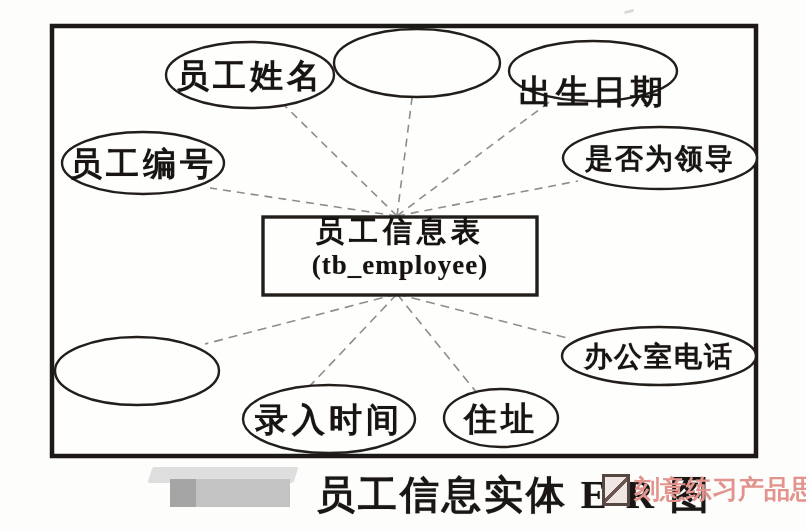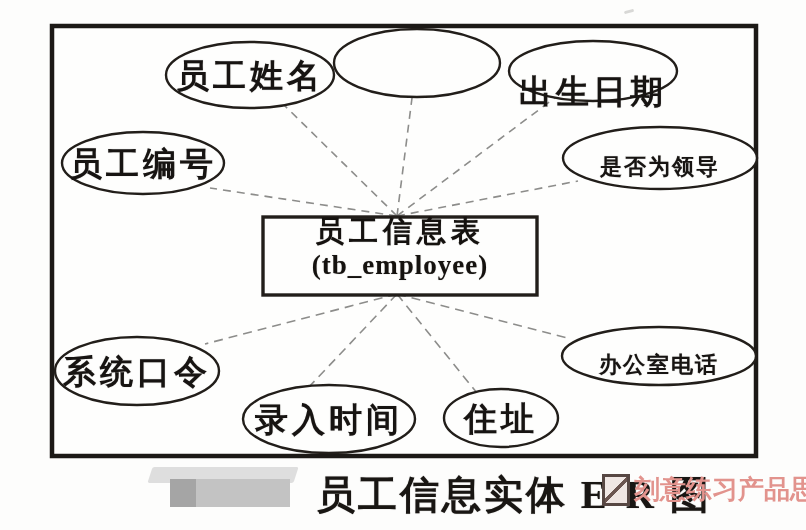--- a/index.html
+++ b/index.html
@@ -21,21 +21,21 @@
   .attr-label {
     position: absolute;
     transform: translate(-50%, -50%);
     font-weight: 700;
     color: #171412;
     font-size: 33px;
     letter-spacing: 4px;
     white-space: nowrap;
     text-shadow: 0 0 1px rgba(20,15,10,.35);
   }
-  .attr-label.wide { font-size: 22px; letter-spacing: 2px; margin-top: 8px; }
+  .attr-label.wide { font-size: 28px; letter-spacing: 2px; }
   
   .entity-text {
     position: absolute;
     left: 263px; top: 219px; width: 274px; height: 58px;
     display: flex; flex-direction: column;
     align-items: center; justify-content: center;
     color: #15120f;
     font-weight: 700;
     line-height: 1.2;
   }
@@ -130,21 +130,20 @@
       <ellipse cx="659" cy="356" rx="97" ry="29"></ellipse>
     </g>
 
     <rect x="263" y="217" width="274" height="78" fill="#fefefd" stroke="#221e1a" stroke-width="3.4"></rect>
   </svg>
 
   <div class="attr-label" style="left:143px; top:164px;">员工编号</div>
   <div class="attr-label" style="left:250px; top:76px;">员工姓名</div>
   <div class="attr-label" style="left:593px; top:72px;margin-top:20px;">出生日期</div>
   <div class="attr-label wide" style="left:660px; top:159px;">是否为领导</div>
-  <div class="attr-label" style="left:137px; top:372px;">系统口令</div>
   <div class="attr-label" style="left:329px; top:420px;">录入时间</div>
   <div class="attr-label" style="left:501px; top:419px;">住址</div>
   <div class="attr-label wide" style="left:659px; top:357px;">办公室电话</div>
 
   <div class="entity-text">
     <div class="entity-title">员工信息表</div>
     <div class="entity-subtitle">(tb_employee)</div>
   </div>
 
   <div class="redaction">

